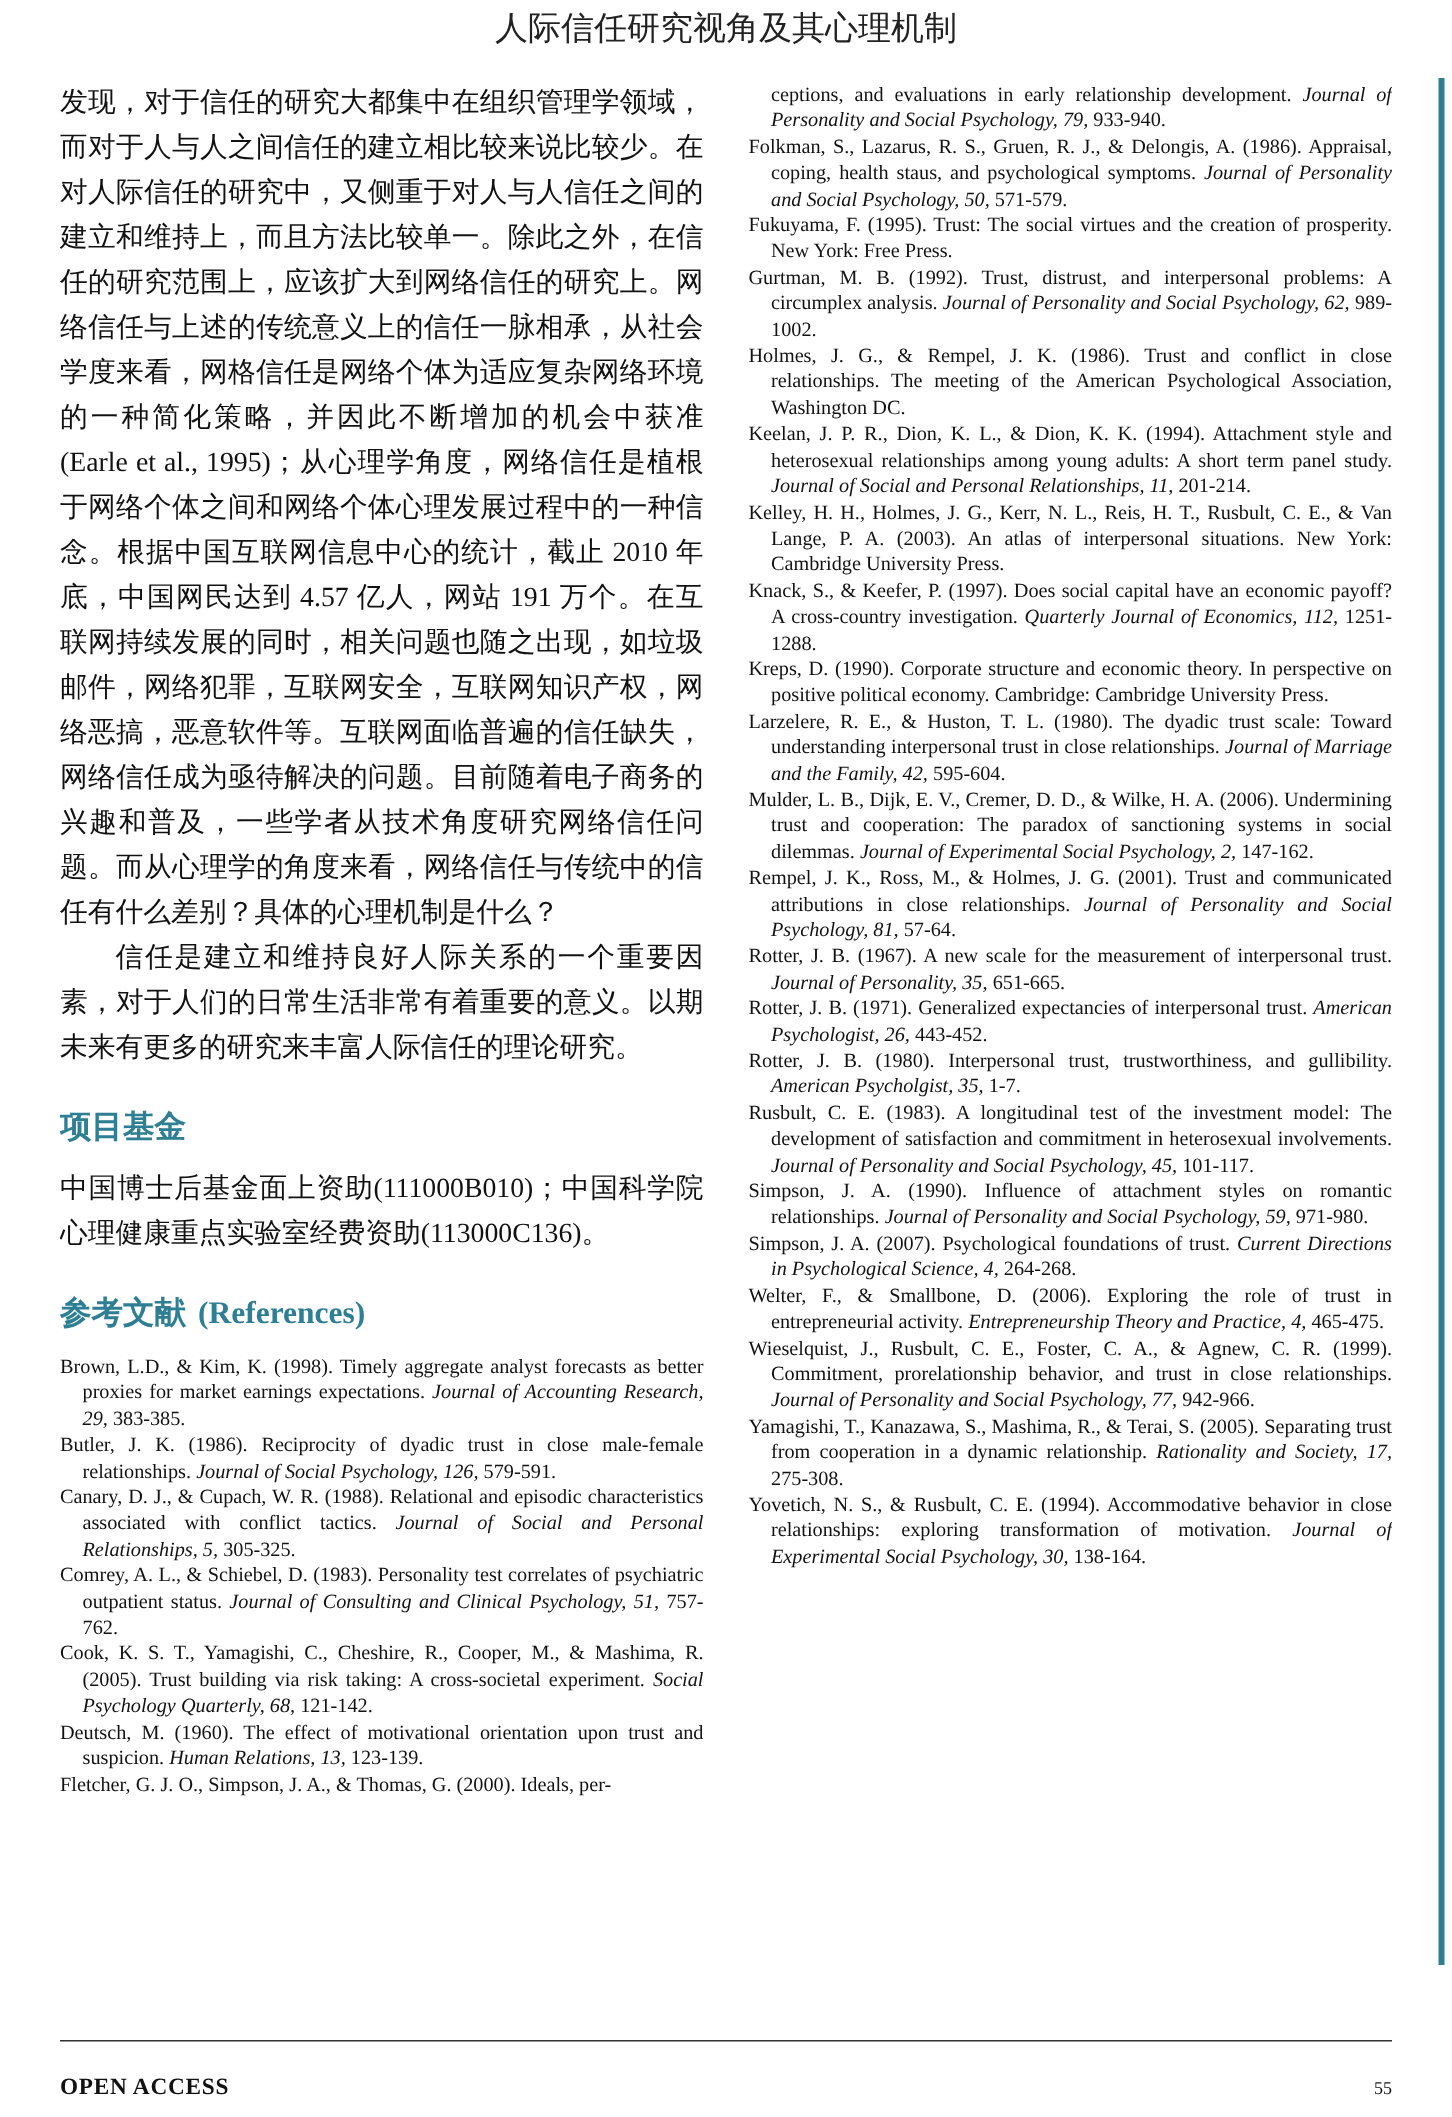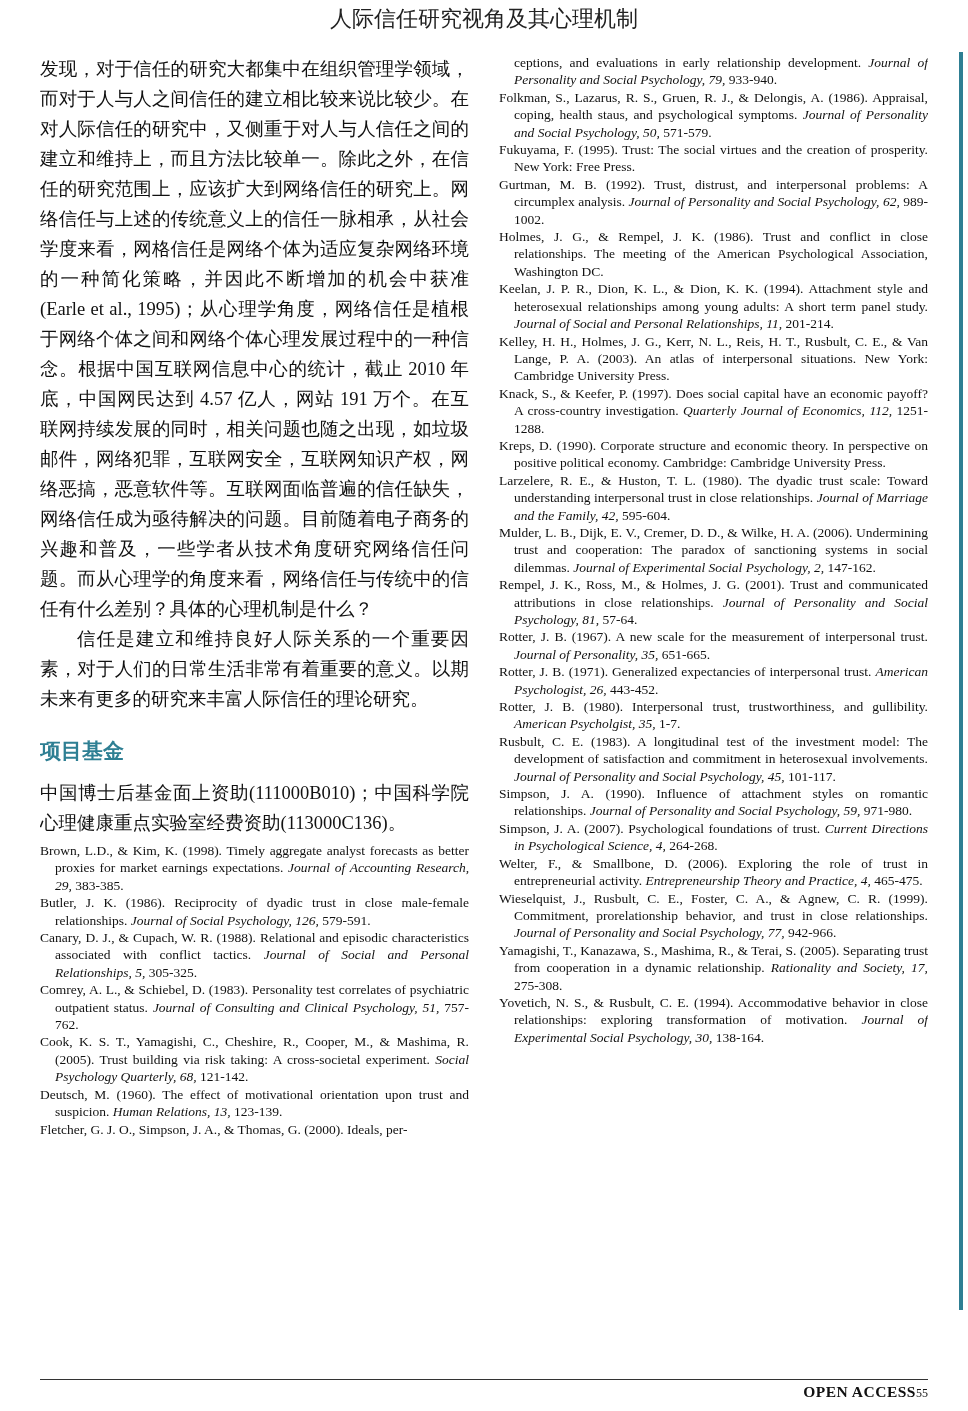--- a/index.html
+++ b/index.html
@@ -65,23 +65,23 @@
     top: 52px;
     right: 5px;
     width: 4px;
     height: 1258px;
     background: var(--accent);
   }
   .footer {
     position: absolute;
     left: 40px; right: 40px; bottom: 10px;
     border-top: 1.5px solid #333333;
-    padding-top: 3px;
+    padding-top: 22px;
     display: flex;
-    justify-content: flex-end;
+    justify-content: space-between;
     align-items: baseline;
   }
   .open-access {
     font-weight: bold;
     font-size: 15.5px;
     letter-spacing: 0.5px;
   }
   .page-number { font-size: 12px; font-family: Liberation Serif, serif; }
 </style>
 </head>
@@ -93,20 +93,23 @@
 
   <div class="columns">
 
     <div class="col">
       <p class="zh-para">发现，对于信任的研究大都集中在组织管理学领域，而对于人与人之间信任的建立相比较来说比较少。在对人际信任的研究中，又侧重于对人与人信任之间的建立和维持上，而且方法比较单一。除此之外，在信任的研究范围上，应该扩大到网络信任的研究上。网络信任与上述的传统意义上的信任一脉相承，从社会学度来看，网格信任是网络个体为适应复杂网络环境的一种简化策略，并因此不断增加的机会中获准(Earle et al., 1995)；从心理学角度，网络信任是植根于网络个体之间和网络个体心理发展过程中的一种信念。根据中国互联网信息中心的统计，截止 2010 年底，中国网民达到 4.57 亿人，网站 191 万个。在互联网持续发展的同时，相关问题也随之出现，如垃圾邮件，网络犯罪，互联网安全，互联网知识产权，网络恶搞，恶意软件等。互联网面临普遍的信任缺失，网络信任成为亟待解决的问题。目前随着电子商务的兴趣和普及，一些学者从技术角度研究网络信任问题。而从心理学的角度来看，网络信任与传统中的信任有什么差别？具体的心理机制是什么？</p>
       <p class="zh-para indent">信任是建立和维持良好人际关系的一个重要因素，对于人们的日常生活非常有着重要的意义。以期未来有更多的研究来丰富人际信任的理论研究。</p>
 
       <h2 class="section-heading">项目基金</h2>
       <p class="zh-para funding-text">中国博士后基金面上资助(111000B010)；中国科学院心理健康重点实验室经费资助(113000C136)。</p>
 
+      <h2 class="section-heading">
+        <span>参考文献</span><span class="en">(References)</span>
+      </h2>
 
       <div class="ref-list">
           <p class="ref"><span>Brown, L.D., &amp; Kim, K. (1998). Timely aggregate analyst forecasts as better proxies for market earnings expectations. </span><i>Journal of Accounting Research, 29, </i><span>383-385.</span></p>
           <p class="ref"><span>Butler, J. K. (1986). Reciprocity of dyadic trust in close male-female relationships. </span><i>Journal of Social Psychology, 126, </i><span>579-591.</span></p>
           <p class="ref"><span>Canary, D. J., &amp; Cupach, W. R. (1988). Relational and episodic characteristics associated with conflict tactics. </span><i>Journal of Social and Personal Relationships, 5, </i><span>305-325.</span></p>
           <p class="ref"><span>Comrey, A. L., &amp; Schiebel, D. (1983). Personality test correlates of psychiatric outpatient status. </span><i>Journal of Consulting and Clinical Psychology, 51, </i><span>757-762.</span></p>
           <p class="ref"><span>Cook, K. S. T., Yamagishi, C., Cheshire, R., Cooper, M., &amp; Mashima, R. (2005). Trust building via risk taking: A cross-societal experiment. </span><i>Social Psychology Quarterly, 68, </i><span>121-142.</span></p>
           <p class="ref"><span>Deutsch, M. (1960). The effect of motivational orientation upon trust and suspicion. </span><i>Human Relations, 13, </i><span>123-139.</span></p>
           <p class="ref"><span>Fletcher, G. J. O., Simpson, J. A., &amp; Thomas, G. (2000). Ideals, per-</span></p>
         </div>

